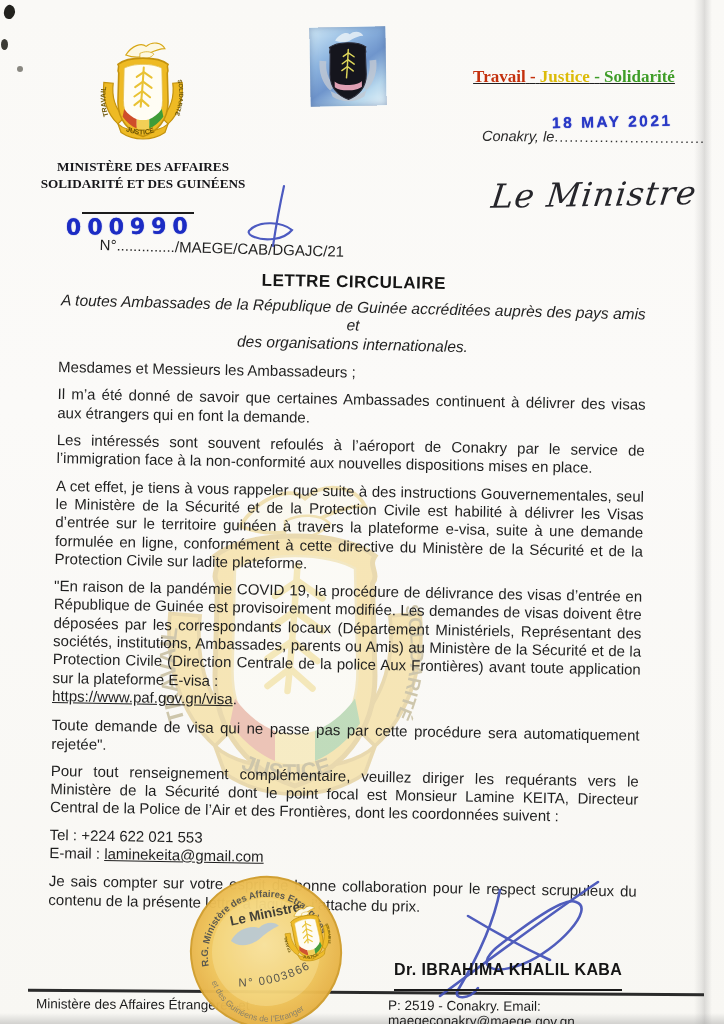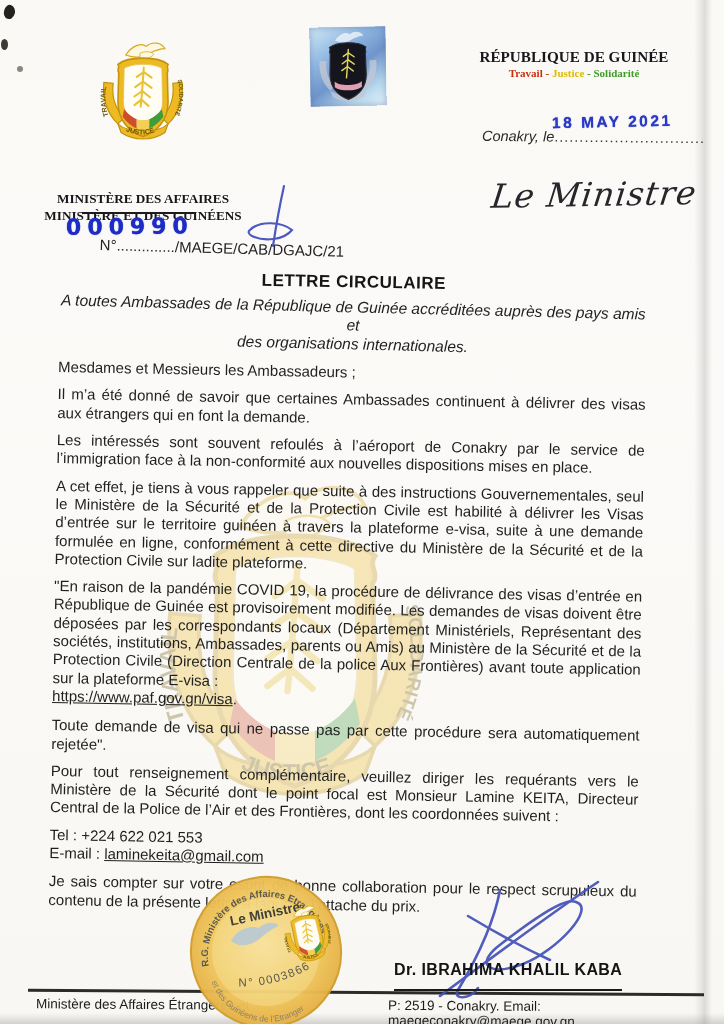--- a/index.html
+++ b/index.html
@@ -10,36 +10,36 @@
   .speck1{position:absolute;left:4px;top:5px;width:11px;height:14px;background:#23221e;border-radius:45% 60% 50% 55%;transform:rotate(18deg);}
   .speck2{position:absolute;left:1px;top:39px;width:7px;height:11px;background:#3c3b35;border-radius:50%;}
   .speck3{position:absolute;left:17px;top:66px;width:6px;height:6px;background:#59574e;border-radius:50%;opacity:.7;}
   .crease-right{position:absolute;left:694px;top:0;width:18px;height:1024px;
         background:linear-gradient(90deg,rgba(0,0,0,0),rgba(140,140,140,.16) 40%,rgba(115,115,115,.22) 58%,rgba(0,0,0,0));}
   .bottom-edge{position:absolute;left:0;top:1013px;width:724px;height:11px;
         background:linear-gradient(180deg,rgba(150,150,150,0),rgba(148,148,148,.38));}
   
   .arms{position:absolute;left:96px;top:28px;width:94px;height:126px;}
   .ministry{position:absolute;left:38px;top:159px;width:210px;text-align:center;
-        font-family:"Liberation Serif",serif;font-weight:bold;font-size:13.2px;line-height:16.5px;color:#16161a;margin-top:32px;}
+        font-family:"Liberation Serif",serif;font-weight:bold;font-size:13.2px;line-height:16.5px;color:#16161a;}
   .ministry-rule{position:absolute;left:82px;top:212px;width:112px;height:2px;background:#1c1c1c;}
   .ref-stamp{position:absolute;left:66px;top:214px;font-family:"DejaVu Sans",sans-serif;font-weight:bold;
         font-size:22px;letter-spacing:6px;color:#1c2cc4;text-shadow:0 0 1px #1c2cc4;transform:rotate(-.6deg);}
   .ref-line{position:absolute;left:100px;top:236px;font-size:15px;color:#232323;transform:rotate(1.6deg);transform-origin:0 0;}
   .paraph{position:absolute;left:240px;top:182px;width:72px;height:74px;}
   
   .holo{position:absolute;left:310px;top:27px;width:76px;height:79px;transform:rotate(-1deg);
         background:linear-gradient(145deg,#d2eaf7 0%,#90b7e1 32%,#6f95cc 55%,#b9d9ee 80%,#e9f5fb 100%);
         box-shadow:inset 0 0 7px rgba(80,110,155,.55);}
   .holo svg{position:absolute;left:4px;top:2px;width:68px;height:75px;}
   
   .republic{position:absolute;left:450px;top:48px;width:248px;text-align:center;
         font-family:"Liberation Serif",serif;font-weight:bold;font-size:15.2px;color:#17171c;}
   .motto{position:absolute;left:450px;top:67px;width:248px;text-align:center;
-        font-family:"Liberation Serif",serif;font-weight:bold;font-size:11px;}
+        font-family:"Liberation Serif",serif;font-weight:bold;font-size:17px;text-decoration:underline;}
   .motto .trav{color:#c4310e;} .motto .just{color:#dcbb08;} .motto .soli{color:#3f9d28;}
   .motto .sep1{color:#c4310e;} .motto .sep2{color:#3f9d28;}
   .dateline{position:absolute;left:482px;top:129px;font-style:italic;font-size:14.5px;color:#2a2a2a;transform:rotate(.6deg);}
   .dateline .dots{font-style:normal;letter-spacing:1px;color:#333;}
   .datestamp{position:absolute;left:552px;top:113px;font-weight:bold;font-size:15.5px;letter-spacing:2.5px;
         color:#2a3ac6;text-shadow:0 0 1px #2a3ac6;transform:rotate(-1.2deg);}
   .minister-script{position:absolute;left:492px;top:175px;font-family:"DejaVu Serif",serif;font-style:italic;
         font-size:33px;letter-spacing:1px;color:#26262b;transform:skewX(-8deg) rotate(-1deg);}
   
   .letter{position:absolute;left:60px;top:268px;width:588px;font-size:15px;line-height:18.3px;
@@ -113,21 +113,21 @@
 
   <svg class="watermark" viewBox="0 0 120 132">
       <use href="#coa"></use>
     </svg>
 
   <svg class="arms" viewBox="0 0 120 132">
       <use href="#coa"></use>
     </svg>
   <div class="ministry">
     <div>MINISTÈRE DES AFFAIRES</div>
-    <div>MINISTÈRE ET DES GUINÉENS</div>
+    <div>SOLIDARITÉ ET DES GUINÉENS</div>
   </div>
   <div class="ministry-rule"></div>
   <div class="ref-stamp">000990</div>
   <div class="ref-line">
     <span>N°</span><span>..............</span><span>/MAEGE/CAB/DGAJC/21</span>
   </div>
   <svg class="paraph" viewBox="0 0 72 74">
     <g fill="none" stroke="#3a49bb" stroke-width="2.2" stroke-linecap="round" opacity=".9">
       <path d="M44,4 C40,22 36,44 33,64"></path>
       <path d="M10,48 C20,38 42,40 52,48 C44,58 24,60 12,54 C8,52 8,49 10,48"></path>
@@ -144,21 +144,20 @@
       <g stroke="#ded65a" stroke-width="2.6" fill="none" stroke-linecap="round">
         <path d="M61,36 C60,50 59,68 57,86"></path>
         <path d="M61,42 l10,7 M61,42 l-9,6"></path>
         <path d="M60,54 l11,8 M60,54 l-10,7"></path>
         <path d="M59,66 l10,8 M59,66 l-10,7"></path>
       </g>
       <path d="M36,92 C44,101 76,101 84,92 L84,102 C74,110 46,110 36,102 Z" fill="#e0a0b4"></path>
     </svg>
   </div>
 
-  <div class="republic">RÉPUBLIQUE DE GUINÉE</div>
   <div class="motto">
     <span class="trav">Travail</span>
     <span class="sep1">-</span>
     <span class="just">Justice</span>
     <span class="sep2">-</span>
     <span class="soli">Solidarité</span>
   </div>
   <div class="dateline">
     <span>Conakry, le</span><span class="dots">..............................</span>
   </div>

